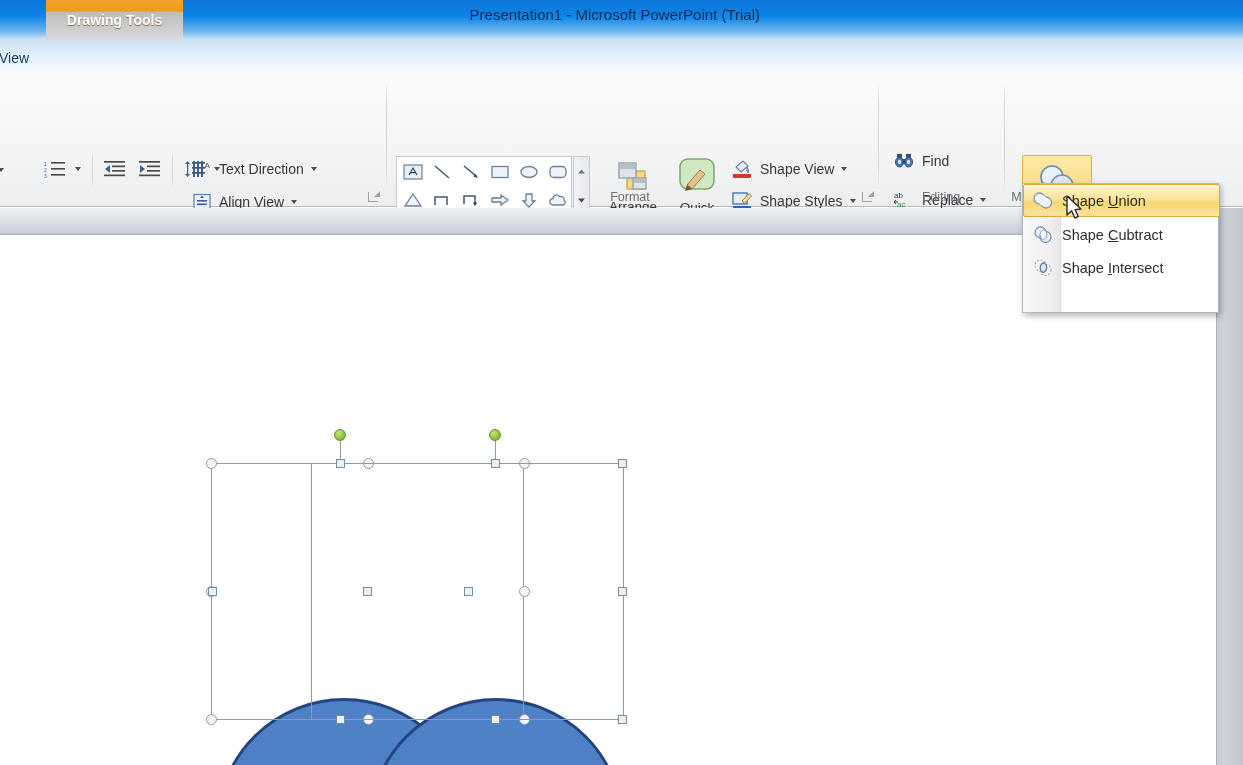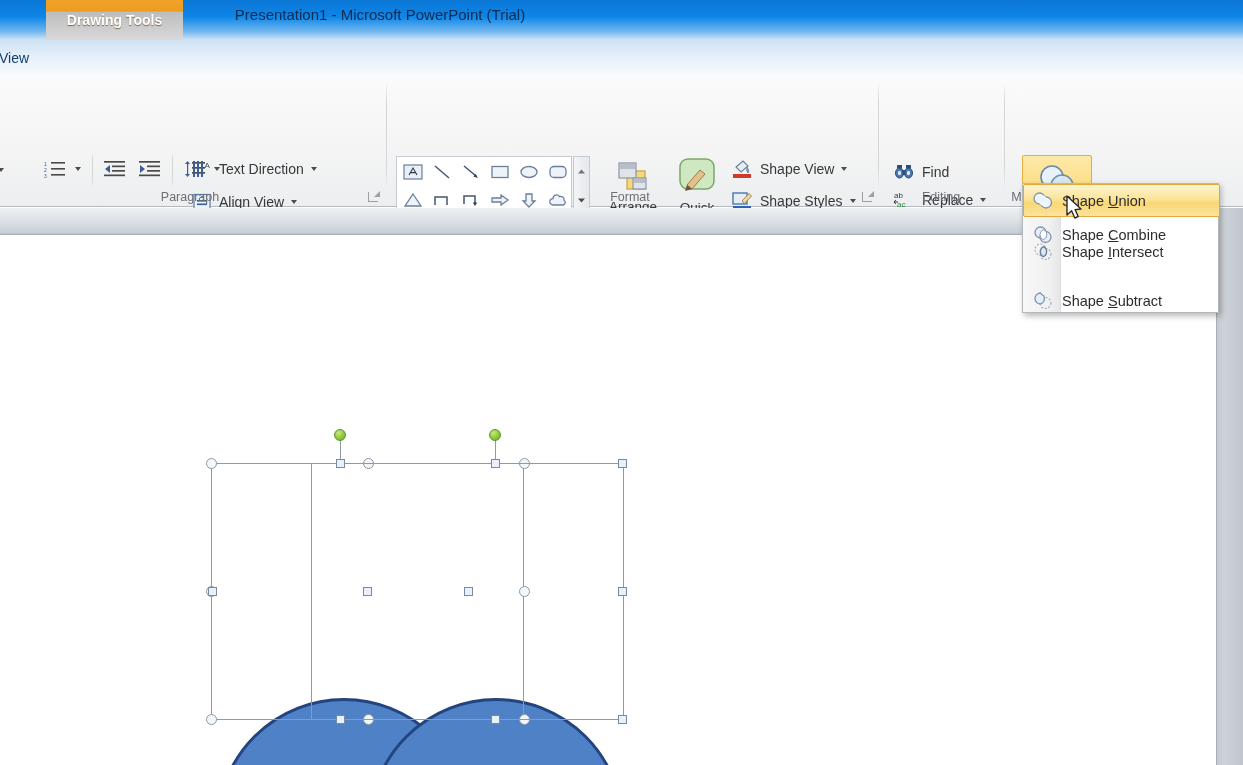--- a/index.html
+++ b/index.html
@@ -17,21 +17,21 @@
   #titlebar {
     position: absolute;
     left: 0; top: 0;
     width: 1243px; height: 40px;
     background: linear-gradient(to bottom, #0a76d6 0%, #0d86e8 42%, #6fb6ee 78%, #cfe4f6 100%);
   }
   #title-text {
     position: absolute;
     left: 0; top: 6px;
     width: 760px;
-    text-align: center;
+    text-align: right;
     font-size: 15px;
     color: #0d2c52;
     white-space: nowrap;
   }
 
   
   #ctx-tab-header {
     position: absolute;
     left: 46px; top: 0;
     width: 137px; height: 40px;
@@ -450,21 +450,20 @@
 
   <div class="cmd-row disabled" style="left:192px;top:150px;">
     <svg width="20" height="20" viewBox="0 0 20 20">
       <rect x="2" y="3" width="8" height="6" fill="#dfdfdf" stroke="#c0c0c0" stroke-width="1"></rect>
       <rect x="9" y="10" width="8" height="6" fill="#dfdfdf" stroke="#c0c0c0" stroke-width="1"></rect>
     </svg>
     <span>Convert to SmartArt</span>
     <span class="caret" style="border-top-color:#b4b6b9;"></span>
   </div>
 
-  <div class="group-label" style="left:0px;width:380px;">Paragraph</div>
   <div class="dlg-launcher" style="left:368px;"></div>
   <div class="group-sep" style="left:386px;"></div>
 
   <div id="shape-gallery">
 
     <div class="gal-cell" style="left:1px;top:1px;">
       <svg width="20" height="16" viewBox="0 0 20 16">
         <rect x="1" y="1" width="18" height="14" fill="#e9eff7" stroke="#6b7f99" stroke-width="1.2"></rect>
         <path d="M6 11 L10 4 L14 11 M7.8 8.6 H12.2" stroke="#2d3b4d" stroke-width="1.1" fill="none"></path>
       </svg>
@@ -632,21 +631,21 @@
       <ellipse cx="11" cy="14" rx="8.5" ry="3" fill="#c3d3e4" opacity=".75"></ellipse>
     </svg>
     <span>Shape Effects</span>
     <span class="caret"></span>
   </div>
 
   <div class="group-label" style="left:390px;width:480px;">Format</div>
   <div class="dlg-launcher" style="left:862px;"></div>
   <div class="group-sep" style="left:878px;"></div>
 
-  <div class="cmd-row" style="left:893px;top:87px;">
+  <div class="cmd-row" style="left:893px;top:76px;">
     <svg width="22" height="20" viewBox="0 0 22 20">
       <ellipse cx="6.5" cy="11" rx="4" ry="5" fill="#4a76b0" stroke="#2d4f7c" stroke-width="1"></ellipse>
       <ellipse cx="15.5" cy="11" rx="4" ry="5" fill="#4a76b0" stroke="#2d4f7c" stroke-width="1"></ellipse>
       <ellipse cx="6.5" cy="11" rx="1.7" ry="2.3" fill="#d8e6f5"></ellipse>
       <ellipse cx="15.5" cy="11" rx="1.7" ry="2.3" fill="#d8e6f5"></ellipse>
       <rect x="4" y="3" width="5" height="3.5" fill="#2d4f7c"></rect>
       <rect x="13" y="3" width="5" height="3.5" fill="#2d4f7c"></rect>
       <rect x="9.5" y="8" width="3" height="5" fill="#2d4f7c"></rect>
     </svg>
     <span>Find</span>
@@ -707,48 +706,37 @@
 
   <div class="menu-item" style="top:34px;">
     <span class="menu-icon">
       <svg width="24" height="22" viewBox="0 0 24 22">
         <circle cx="9.5" cy="8.5" r="5.5" fill="#e6eef8" stroke="#7d93ad" stroke-width="1.3"></circle>
         <circle cx="14.5" cy="13" r="5.5" fill="#e6eef8" stroke="#7d93ad" stroke-width="1.3"></circle>
         <path d="M12.7 5.6 A5.5 5.5 0 0 1 12.2 15.8 A5.5 5.5 0 0 1 12.7 5.6 Z" fill="#ffffff" stroke="#7d93ad" stroke-width=".9"></path>
       </svg>
     </span>
     <span class="menu-label">
-      <span>Shape </span><u>C</u><span>ombine</span>
+      <span>Shape </span><u>C</u><span>ubtract</span>
     </span>
   </div>
 
-  <div class="menu-item" style="top:51px;text-align:center;">
+  <div class="menu-item" style="top:67px;text-align:center;">
     <span class="menu-icon">
       <svg width="24" height="22" viewBox="0 0 24 22">
         <circle cx="9.5" cy="8.5" r="5.5" fill="none" stroke="#9aa8b8" stroke-width="1.1" stroke-dasharray="2 1.6"></circle>
         <circle cx="14.5" cy="13" r="5.5" fill="none" stroke="#9aa8b8" stroke-width="1.1" stroke-dasharray="2 1.6"></circle>
         <path d="M12.6 5.7 A5.5 5.5 0 0 1 12.3 15.7 A5.5 5.5 0 0 1 12.6 5.7 Z" fill="#dce7f4" stroke="#6b7f99" stroke-width="1.3"></path>
       </svg>
     </span>
     <span class="menu-label">
       <span>Shape </span><u>I</u><span>ntersect</span>
     </span>
   </div>
 
-  <div class="menu-item" style="top:100px;">
-    <span class="menu-icon">
-      <svg width="24" height="22" viewBox="0 0 24 22">
-        <circle cx="14.5" cy="13" r="5.5" fill="none" stroke="#9aa8b8" stroke-width="1.1" stroke-dasharray="2 1.6"></circle>
-        <path d="M9.5 3 A5.5 5.5 0 0 0 9.5 14 A5.5 5.5 0 0 0 12.6 5.7 A5.5 5.5 0 0 1 9.5 3 Z" fill="#e6eef8" stroke="#7d93ad" stroke-width="1.3"></path>
-      </svg>
-    </span>
-    <span class="menu-label">
-      <span>Shape </span><u>S</u><span>ubtract</span>
-    </span>
-  </div>
 </div>
 
 <svg id="cursor" width="20" height="28" viewBox="0 0 20 28">
   <path d="M2 1 L2 20 L6.6 15.8 L9.8 23 L13.2 21.5 L10.1 14.6 L16 14 Z" fill="#ffffff" stroke="#2a2a2a" stroke-width="1.4" stroke-linejoin="round"></path>
 </svg>
 
 <div id="grey-band"></div>
 
 <div id="canvas">
 

